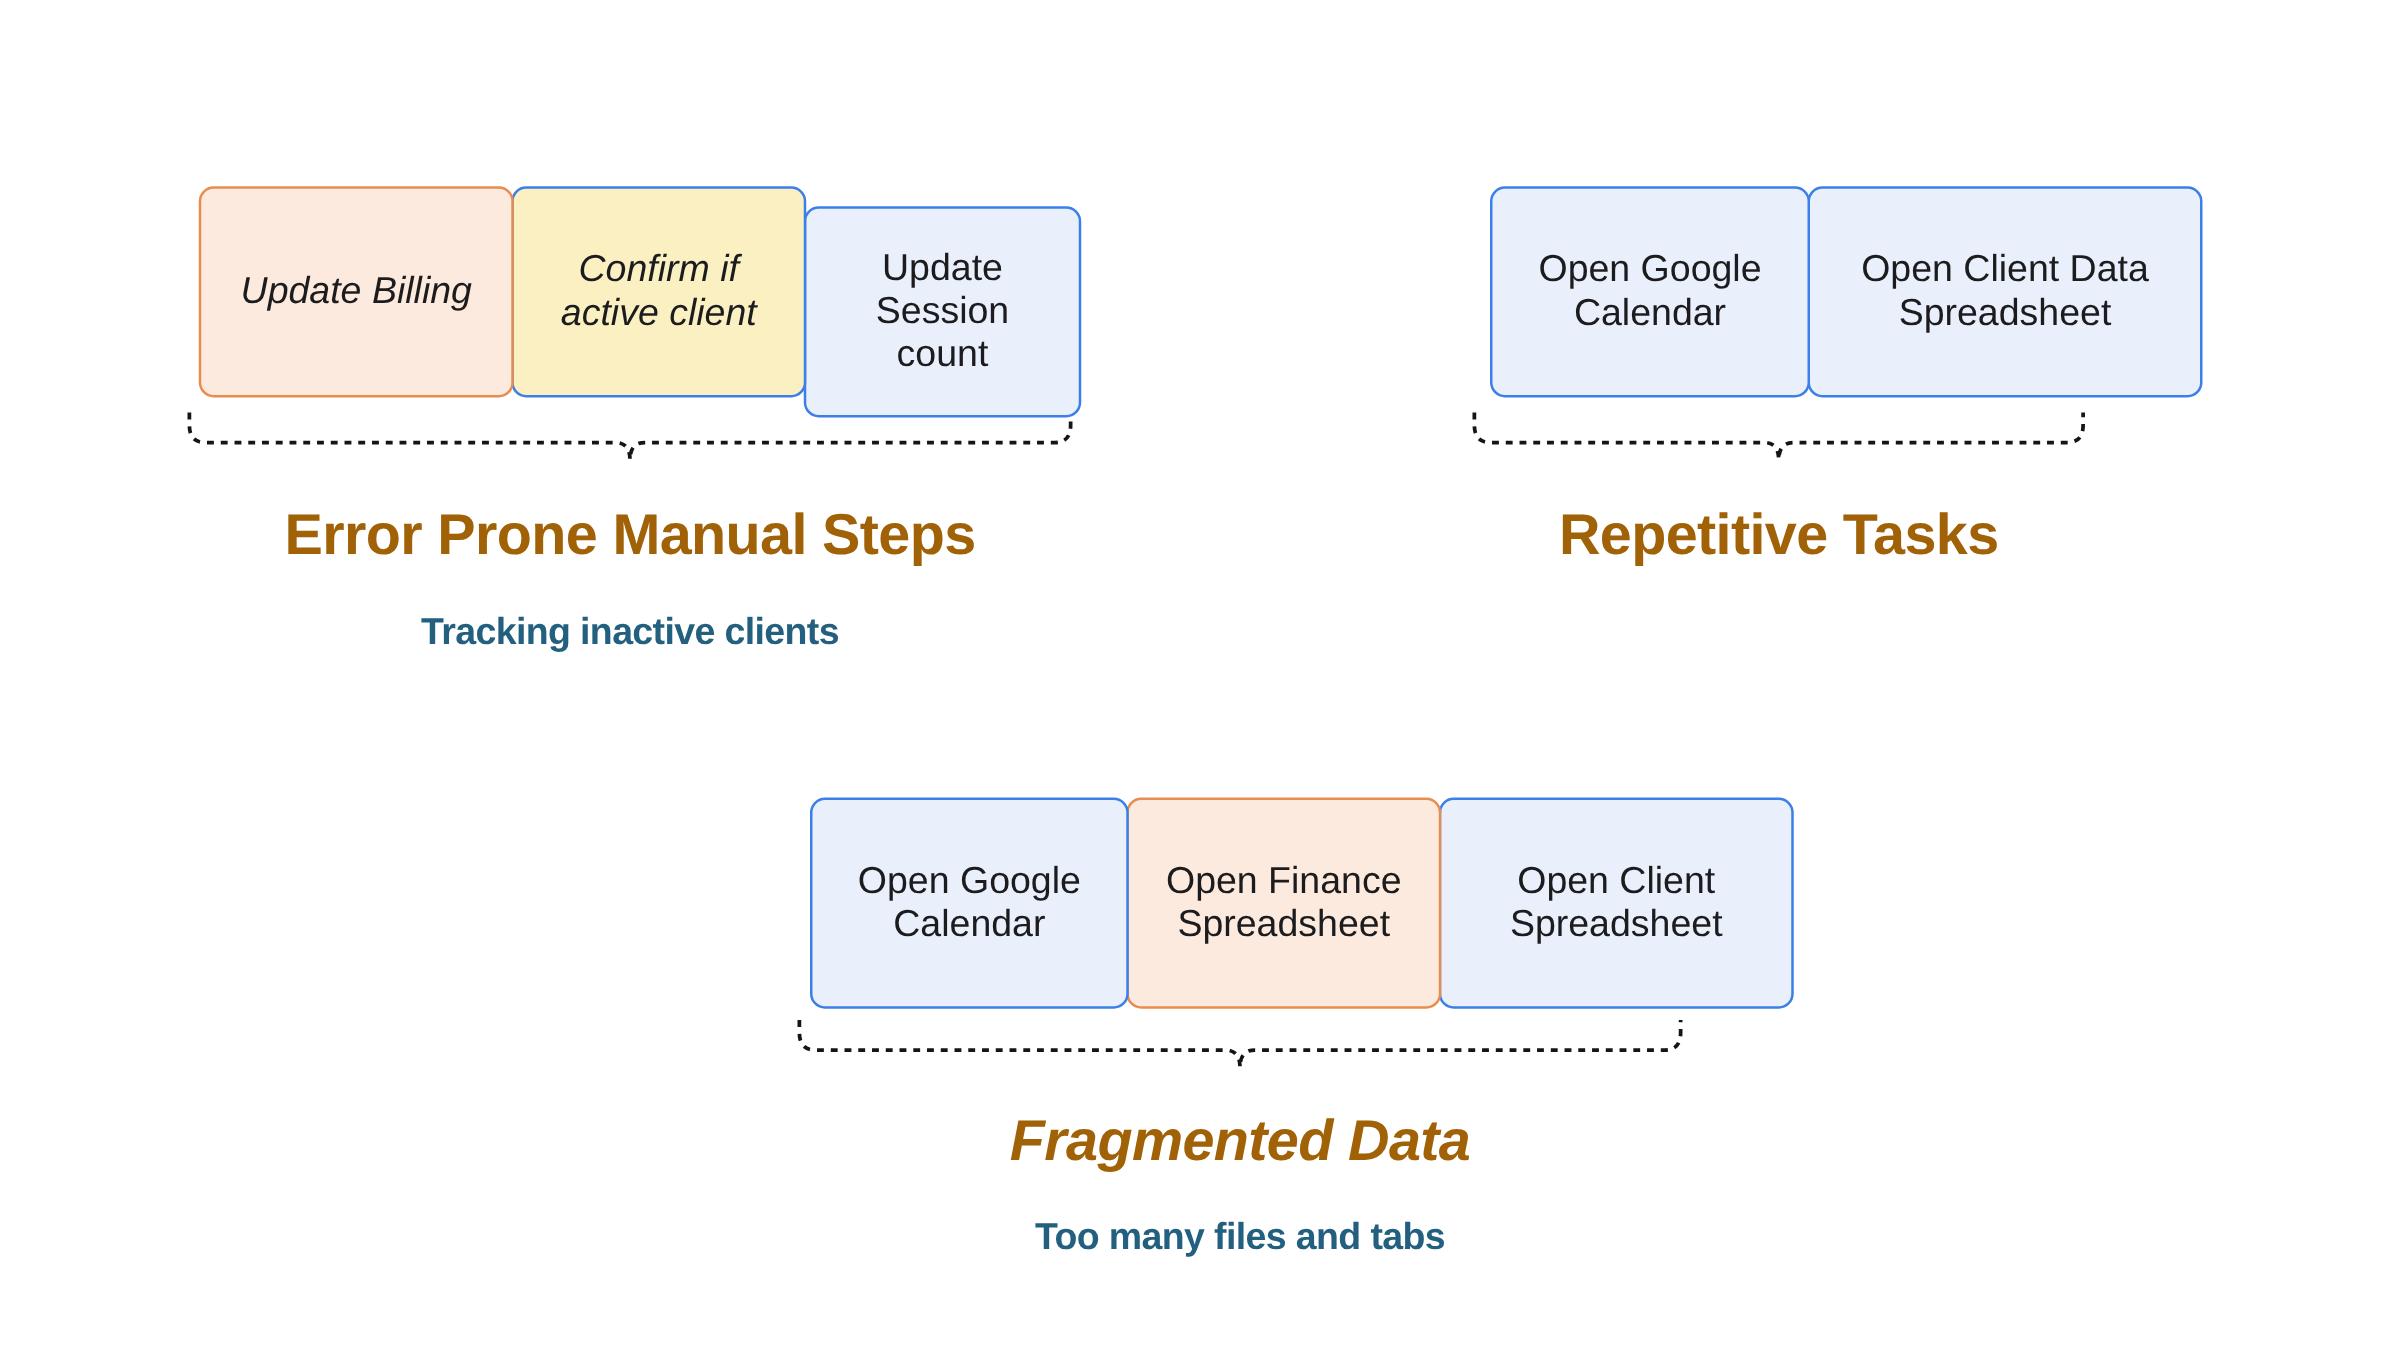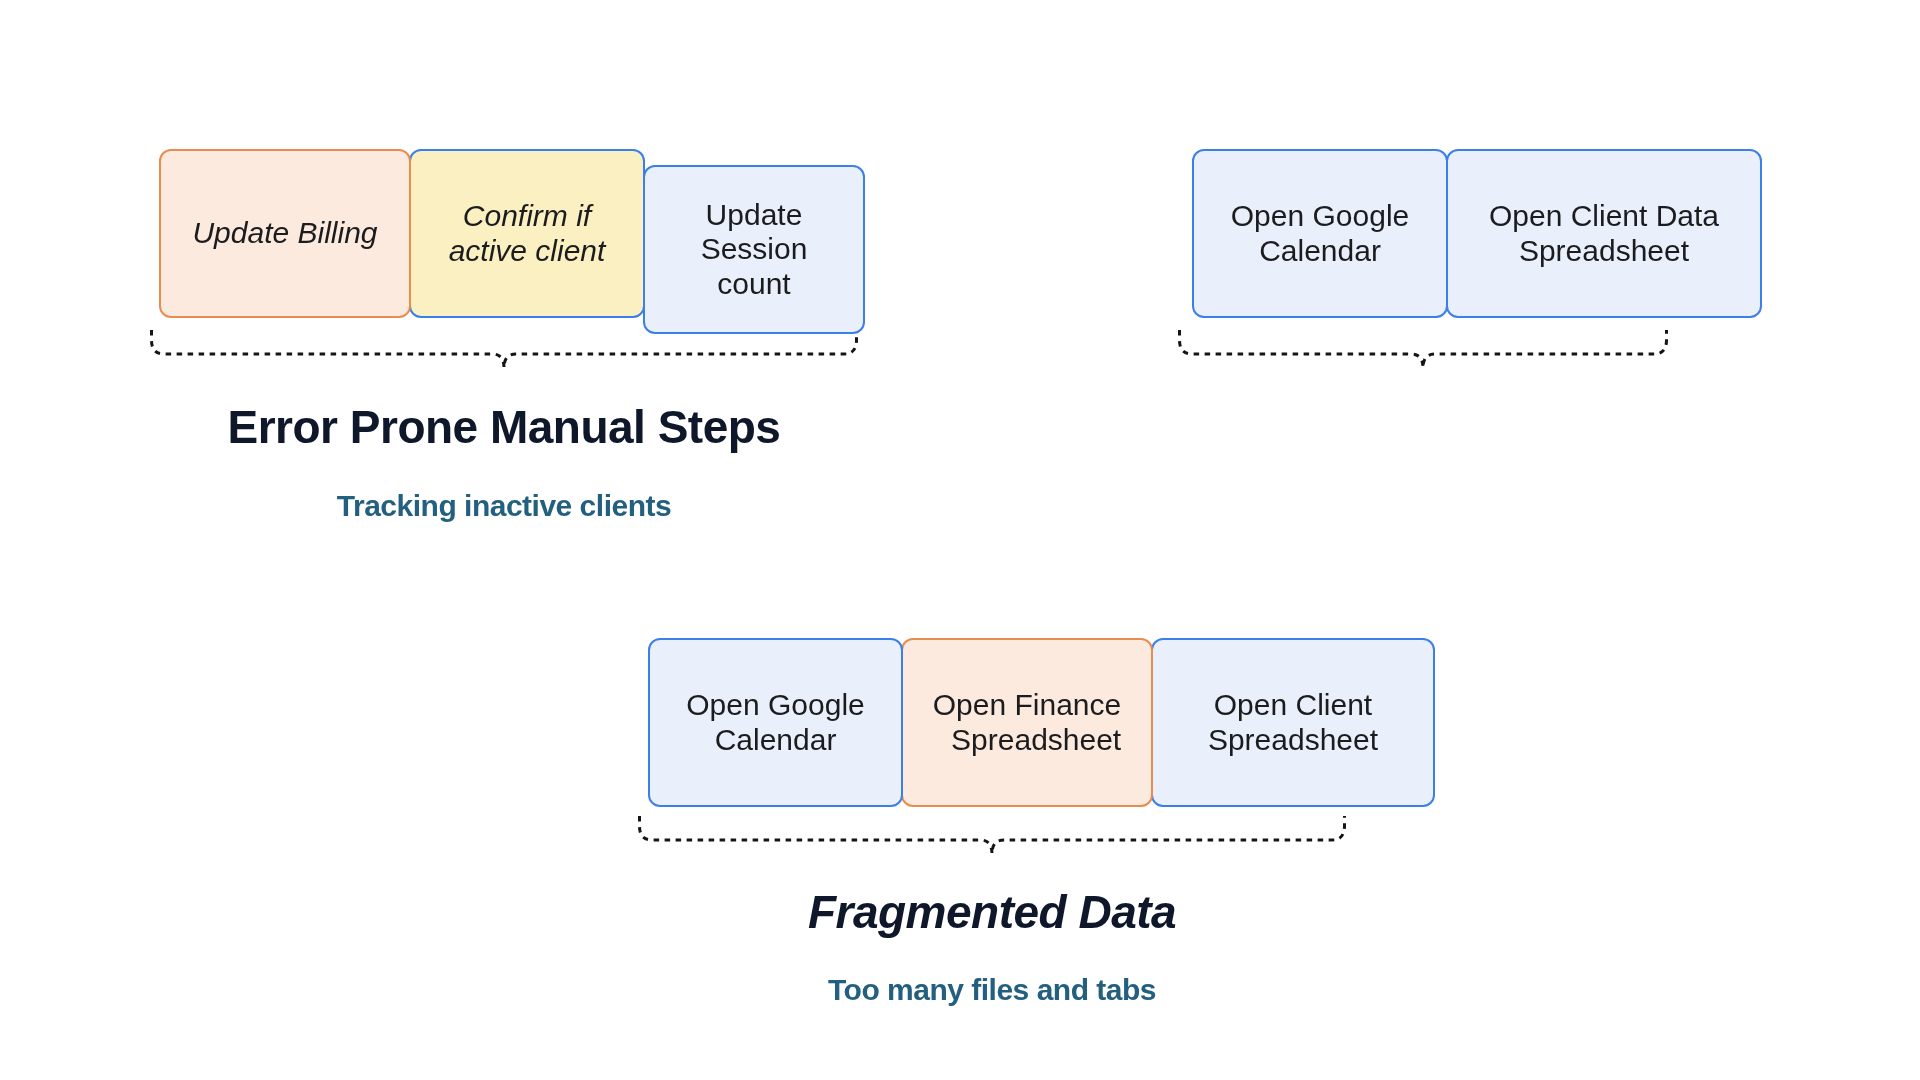--- a/index.html
+++ b/index.html
@@ -54,21 +54,21 @@
     stroke-dasharray: 5.5 5.5;
   }
   .caption {
     position: absolute;
     text-align: center;
     font-weight: bold;
     letter-spacing: -0.5px;
   }
   .caption.title {
     font-size: 46px;
-    color: #0f172a;
+    color: #a16207;
     line-height: 58px;
   }
   .caption.subtitle {
     font-size: 30px;
     color: #23607f;
     line-height: 56px;
   }
   
   #g1-row   { left: 159px; top: 149px; }
   #g1-b1 { width: 252px; font-style: italic; }
@@ -79,21 +79,21 @@
   #g1-subtitle { left: 150px; top: 478px;  width: 708px; }
   
   #g2-row   { left: 1192px; top: 149px; }
   #g2-b1 { width: 256px; }
   #g2-b2 { width: 316px; }
   #g2-bracket { left: 1178px; top: 328px; }
   #g2-title   { left: 1178px; top: 398px; width: 490px; }
   
   #g3-row   { left: 648px; top: 638px; }
   #g3-b1 { width: 255px; }
-  #g3-b2 { width: 252px; text-align: right; }
+  #g3-b2 { width: 252px; }
   #g3-b3 { width: 284px; }
   #g3-bracket { left: 638px; top: 814px; }
   #g3-title    { left: 638px; top: 883px; width: 708px; font-style: italic; }
   #g3-subtitle { left: 638px; top: 962px; width: 708px; }
 </style>
 </head>
 <body>
 
 <div class="stage">
 
@@ -113,20 +113,21 @@
 
   <div class="boxrow" id="g2-row">
     <div class="box blue z2" id="g2-b1">Open Google
 Calendar</div>
     <div class="box blue z1" id="g2-b2">Open Client Data
 Spreadsheet</div>
   </div>
   <svg class="bracket" id="g2-bracket" width="490" height="50" viewBox="0 0 490 50">
     <path d="M1.5 2 L1.5 12 Q1.5 26 14 26 L233 26 Q245 26 245 40 Q245 26 257 26 L476 26 Q488.5 26 488.5 12 L488.5 2"></path>
   </svg>
+  <div class="caption title" id="g2-title">Repetitive Tasks</div>
 
   <div class="boxrow" id="g3-row">
     <div class="box blue z3" id="g3-b1">Open Google
 Calendar</div>
     <div class="box peach z2" id="g3-b2">Open Finance
 Spreadsheet</div>
     <div class="box blue z1" id="g3-b3">Open Client
 Spreadsheet</div>
   </div>
   <svg class="bracket" id="g3-bracket" width="708" height="50" viewBox="0 0 708 50">

